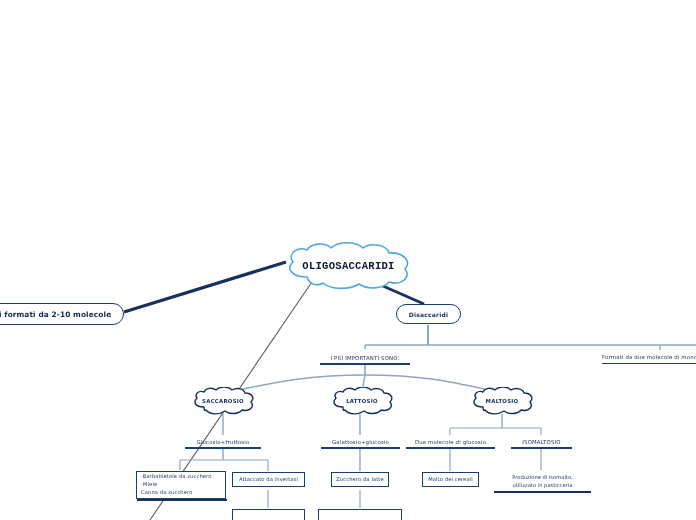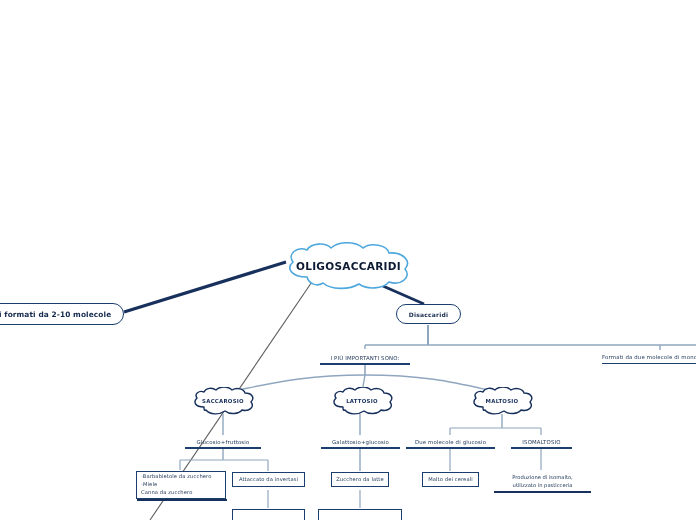--- a/index.html
+++ b/index.html
@@ -16,21 +16,21 @@
   .node{position:absolute;box-sizing:border-box;}
 
   
   .cloud-root{
     width:135px;height:48px;left:281px;top:242px;
     display:flex;align-items:center;justify-content:center;
   }
   .cloud-root .txt{
     position:relative;z-index:2;
     font-size:10.5px;font-weight:bold;color:#0d1a33;
-    letter-spacing:.3px;white-space:nowrap;
+    letter-spacing:.3px;white-space:nowrap;font-family:Liberation Mono, monospace;
   }
   .cloud-svg{position:absolute;left:0;top:0;width:100%;height:100%;z-index:1;}
 
   
   .cloud-small{width:64px;height:28px;display:flex;align-items:center;justify-content:center;}
   .cloud-small .txt{
     position:relative;z-index:2;font-size:5.4px;font-weight:bold;
     color:#17305c;letter-spacing:.25px;white-space:nowrap;
   }
 

